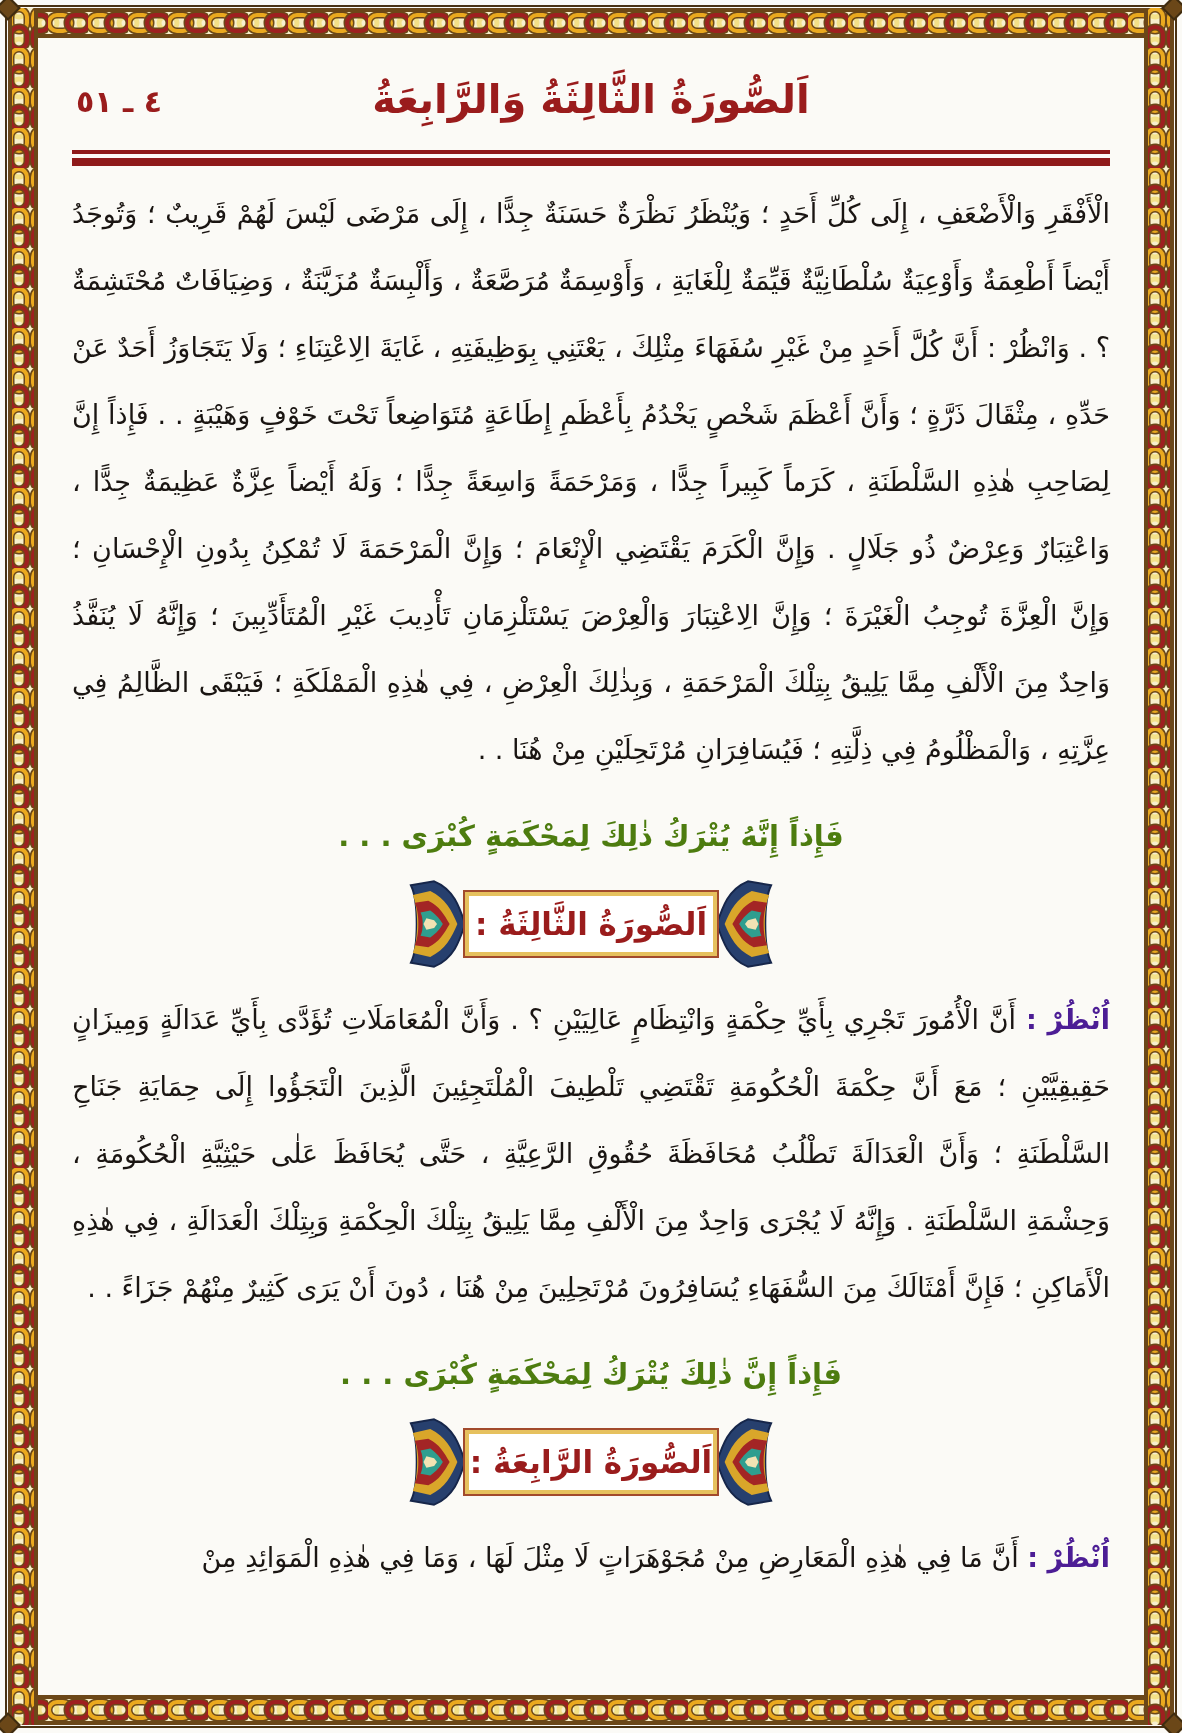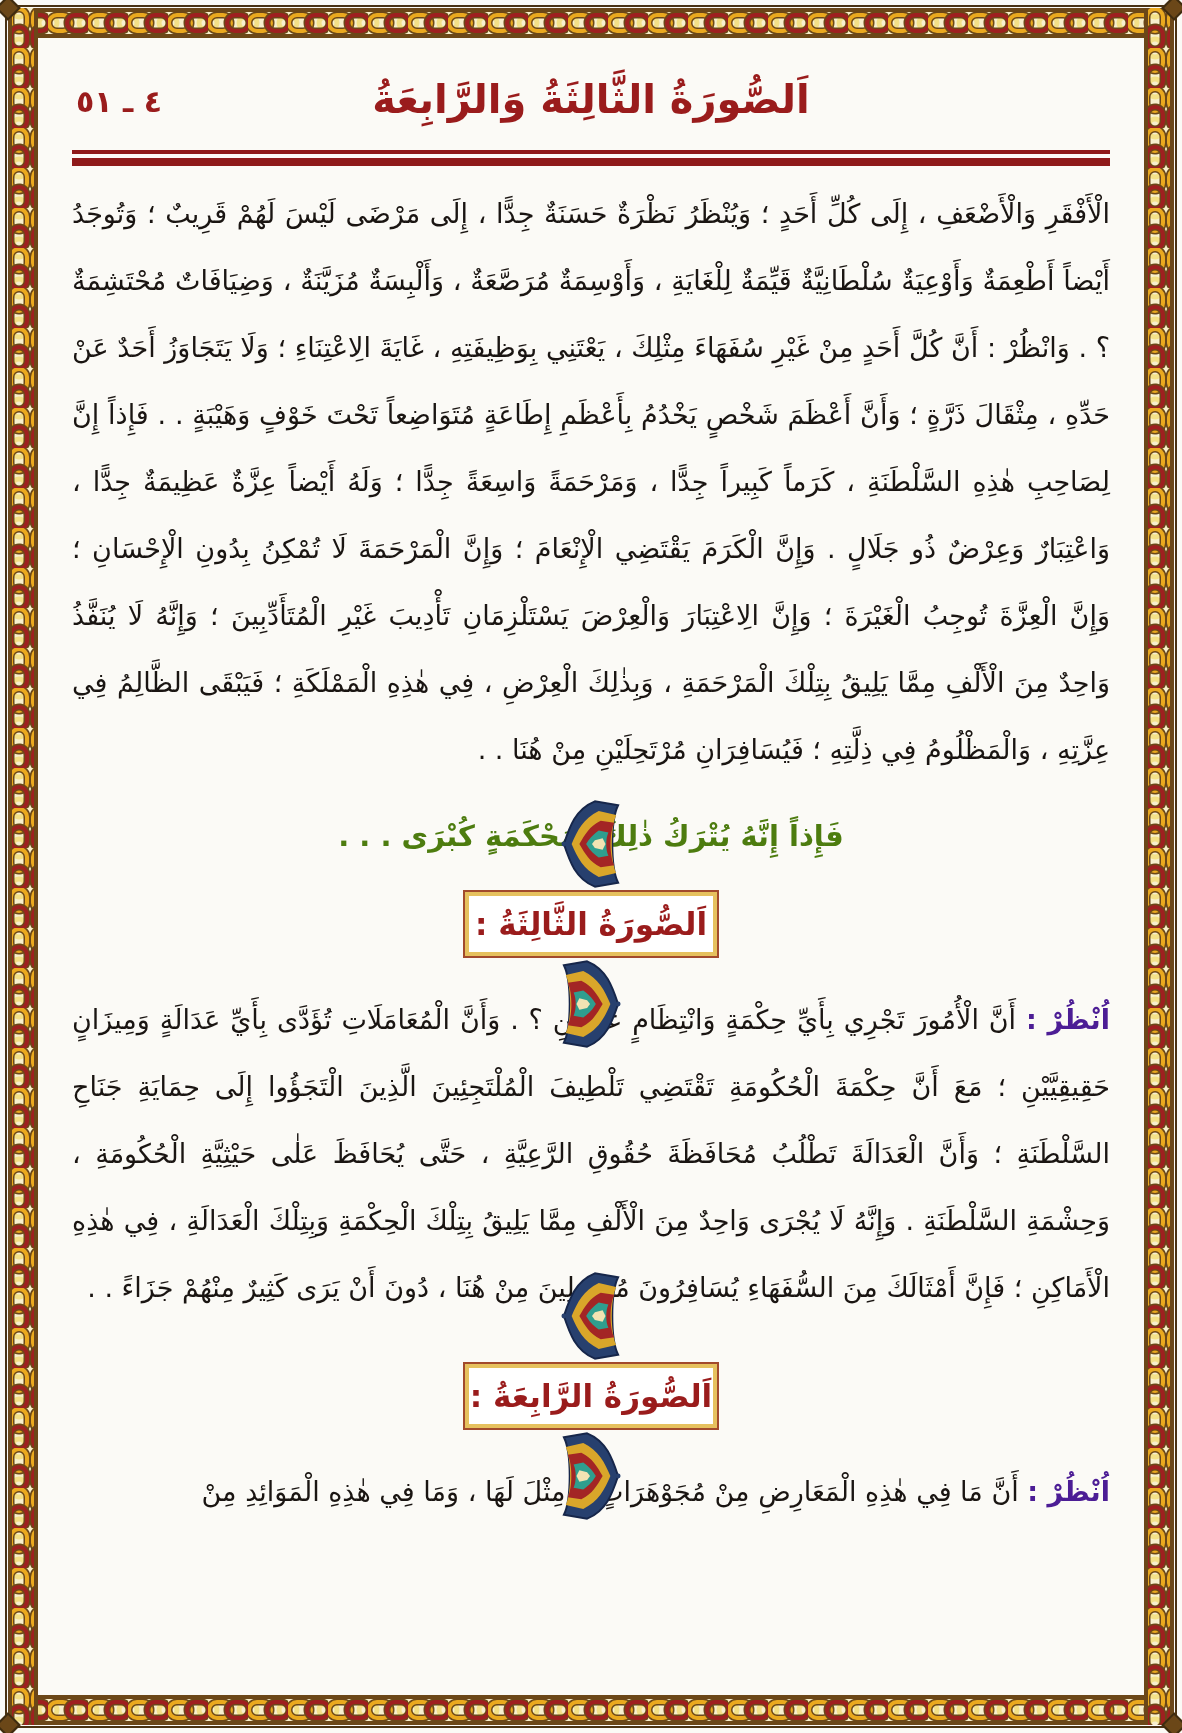--- a/index.html
+++ b/index.html
@@ -55,21 +55,21 @@
     direction:rtl;color:#1a1512;
     margin-top:14px;
   }
   .lead-word{color:#4c1d95;font-weight:bold;}
   .red-center{
     text-align:center;color:#4d7c0f;font-weight:bold;font-size:29px;
     line-height:52px;margin-top:10px;
   }
   .ornament{
     display:flex;align-items:center;justify-content:center;
-    margin:14px auto 8px auto;width:420px;height:96px;flex-direction:column;
+    margin:14px auto 8px auto;width:420px;height:96px;
   }
   .ornament .finial{flex:0 0 auto;width:62px;height:92px;}
   .ornament .finial.flip{transform:scaleX(-1);}
   .ornament .cartouche{
     flex:0 0 auto;width:252px;height:64px;background:#ffffff;
     border:2px solid #a24a2c;box-shadow:inset 0 0 0 4px #e6c15e;
     display:flex;align-items:center;justify-content:center;
     margin:0 -6px;position:relative;z-index:2;
   }
   .ornament .cartouche .heading-text{
@@ -189,20 +189,21 @@
         <path d="M58,16 L40,12 C24,20 18,32 12,46 C18,60 24,72 40,80 L58,76 C52,62 52,30 58,16 Z" fill="#d9a62a"></path>
         <path d="M56,24 L42,22 C30,28 26,36 20,46 C26,56 30,64 42,70 L56,68 C51,58 51,34 56,24 Z" fill="#a32525"></path>
         <path d="M50,34 L40,32 C33,37 30,41 27,46 C30,51 33,55 40,60 L50,58 C47,52 47,40 50,34 Z" fill="#2f9e8f"></path>
         <path d="M44,40 L36,42 L33,46 L36,50 L44,52 L47,46 Z" fill="#f2e3b3"></path>
         <circle cx="4" cy="46" r="2.5" fill="#27406e"></circle>
       </svg>
     </div>
 
     <p class="body-text"><span class="lead-word">اُنْظُرْ :</span><span> أَنَّ الْأُمُورَ تَجْرِي بِأَيِّ حِكْمَةٍ وَانْتِظَامٍ عَالِيَيْنِ ؟ . وَأَنَّ الْمُعَامَلَاتِ تُؤَدَّى بِأَيِّ عَدَالَةٍ وَمِيزَانٍ حَقِيقِيَّيْنِ ؛ مَعَ أَنَّ حِكْمَةَ الْحُكُومَةِ تَقْتَضِي تَلْطِيفَ الْمُلْتَجِئِينَ الَّذِينَ الْتَجَؤُوا إِلَى حِمَايَةِ جَنَاحِ السَّلْطَنَةِ ؛ وَأَنَّ الْعَدَالَةَ تَطْلُبُ مُحَافَظَةَ حُقُوقِ الرَّعِيَّةِ ، حَتَّى يُحَافَظَ عَلٰى حَيْثِيَّةِ الْحُكُومَةِ ، وَحِشْمَةِ السَّلْطَنَةِ . وَإِنَّهُ لَا يُجْرَى وَاحِدٌ مِنَ الْأَلْفِ مِمَّا يَلِيقُ بِتِلْكَ الْحِكْمَةِ وَبِتِلْكَ الْعَدَالَةِ ، فِي هٰذِهِ الْأَمَاكِنِ ؛ فَإِنَّ أَمْثَالَكَ مِنَ السُّفَهَاءِ يُسَافِرُونَ مُرْتَحِلِينَ مِنْ هُنَا ، دُونَ أَنْ يَرَى كَثِيرٌ مِنْهُمْ جَزَاءً . .</span></p>
 
+    <div class="red-center">فَإِذاً إِنَّ ذٰلِكَ يُتْرَكُ لِمَحْكَمَةٍ كُبْرَى . . .</div>
 
     <div class="ornament">
       <svg class="finial" viewBox="0 0 64 92" xmlns="http://www.w3.org/2000/svg">
         <path d="M60,6 L36,2 C16,10 10,28 4,46 C10,64 16,82 36,90 L60,86 C52,70 52,22 60,6 Z" fill="#27406e" stroke="#16264a" stroke-width="2"></path>
         <path d="M58,16 L40,12 C24,20 18,32 12,46 C18,60 24,72 40,80 L58,76 C52,62 52,30 58,16 Z" fill="#d9a62a"></path>
         <path d="M56,24 L42,22 C30,28 26,36 20,46 C26,56 30,64 42,70 L56,68 C51,58 51,34 56,24 Z" fill="#a32525"></path>
         <path d="M50,34 L40,32 C33,37 30,41 27,46 C30,51 33,55 40,60 L50,58 C47,52 47,40 50,34 Z" fill="#2f9e8f"></path>
         <path d="M44,40 L36,42 L33,46 L36,50 L44,52 L47,46 Z" fill="#f2e3b3"></path>
         <circle cx="4" cy="46" r="2.5" fill="#27406e"></circle>
       </svg>

